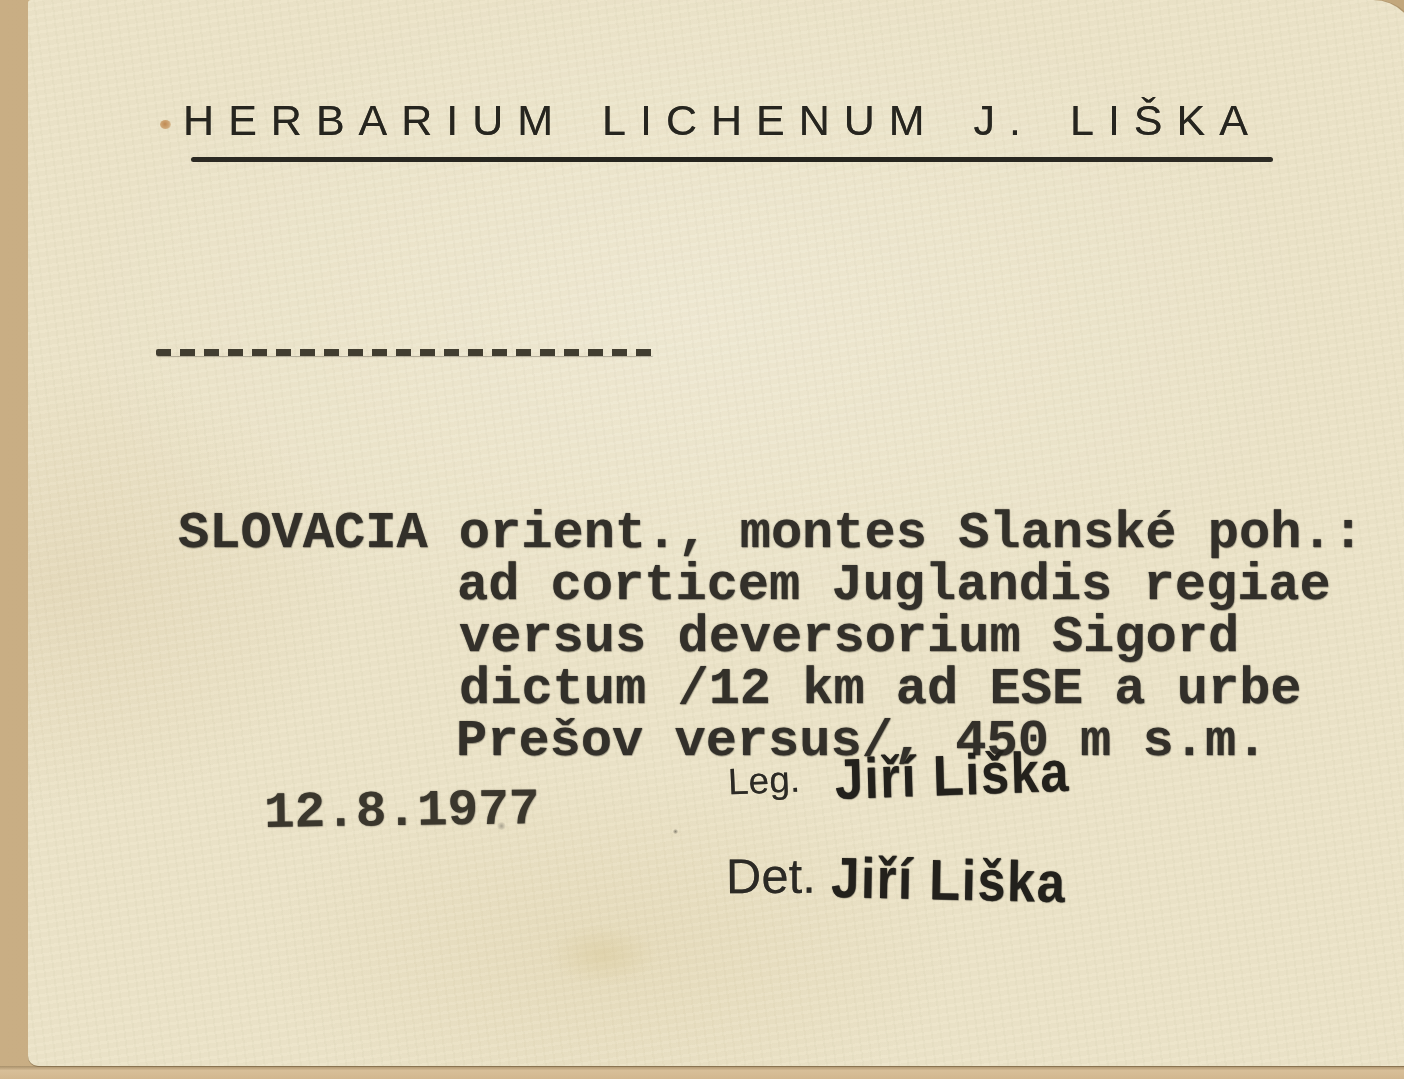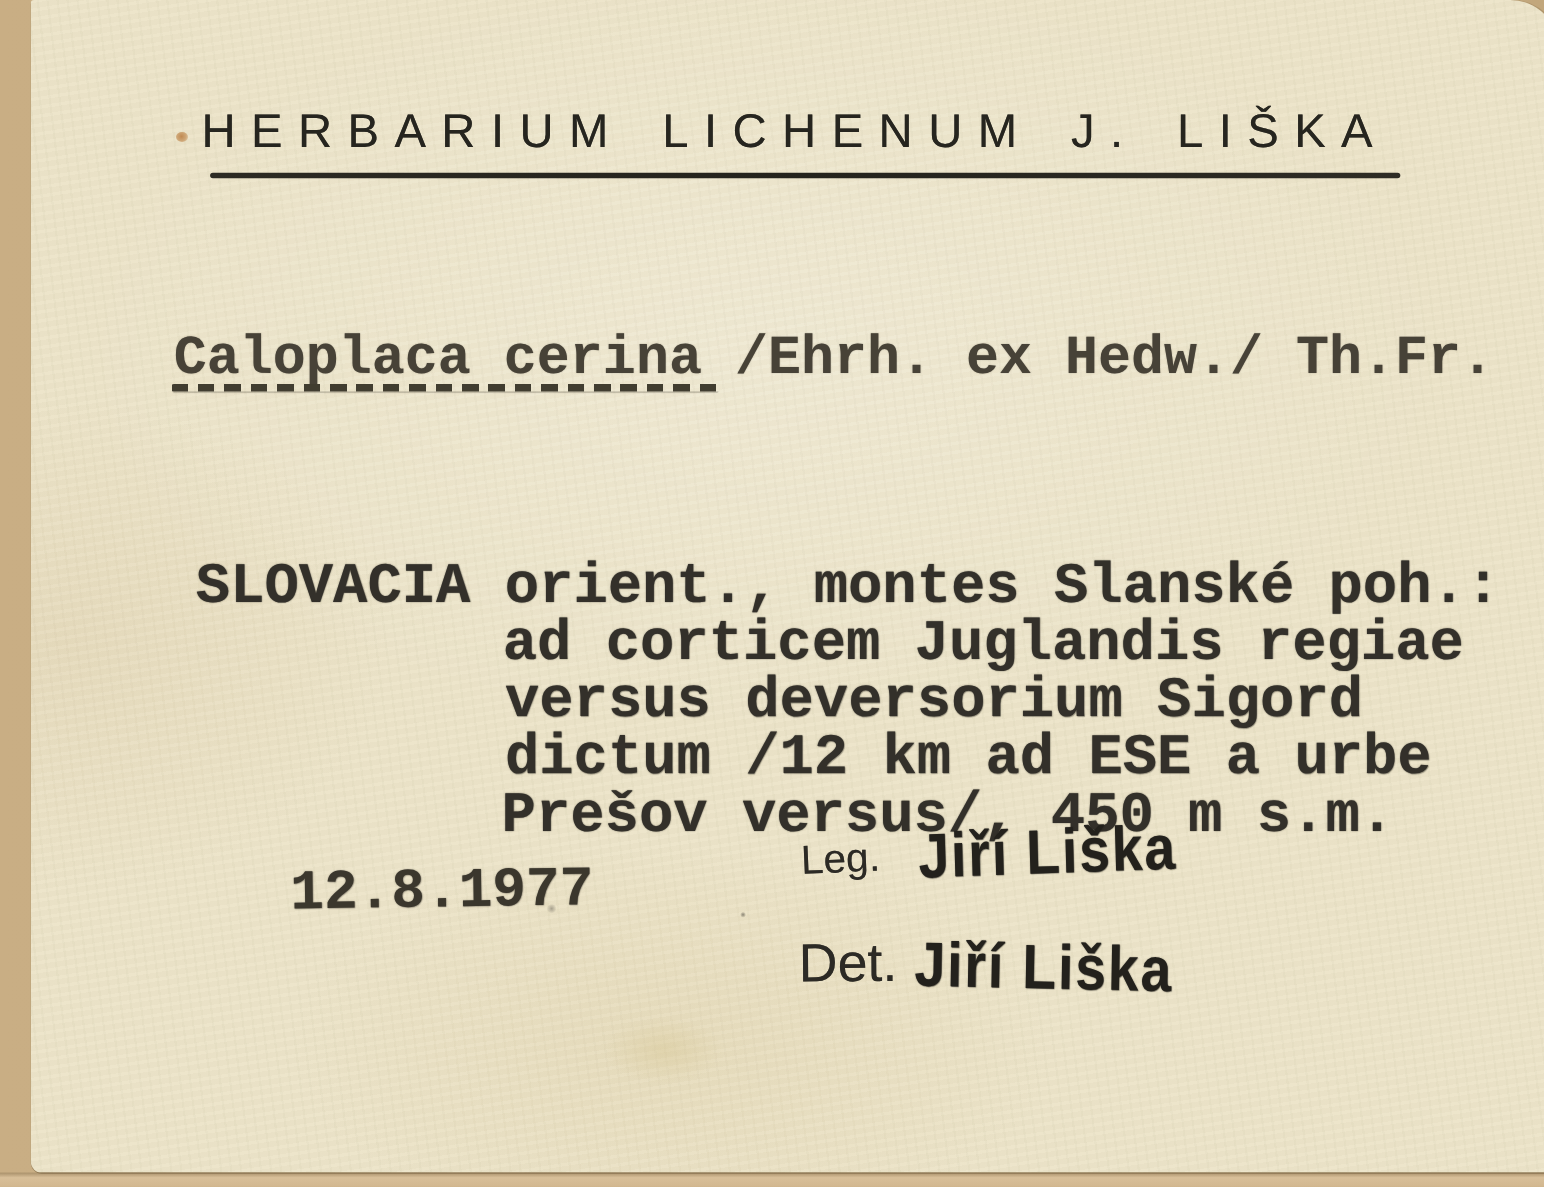--- a/index.html
+++ b/index.html
@@ -107,21 +107,20 @@
 
   <div class="backing-bottom"></div>
 
   <div class="card">
     <div class="texture"></div>
 
     <div class="header">HERBARIUM LICHENUM J. LIŠKA</div>
 
     <div class="rule"></div>
 
-    <div class="typed species"><span>Caloplaca cerina</span><span> /Ehrh. ex Hedw./ Th.Fr.</span></div>
 
     <div class="species-underline"></div>
 
     <div class="typed loc loc-0">SLOVACIA orient., montes Slanské poh.:</div>
     <div class="typed loc loc-1">ad corticem Juglandis regiae</div>
     <div class="typed loc loc-2">versus deversorium Sigord</div>
     <div class="typed loc loc-3">dictum /12 km ad ESE a urbe</div>
     <div class="typed loc loc-4">Prešov versus/, 450 m s.m.</div>
 
     <div class="print-label leg-label">Leg.</div>

